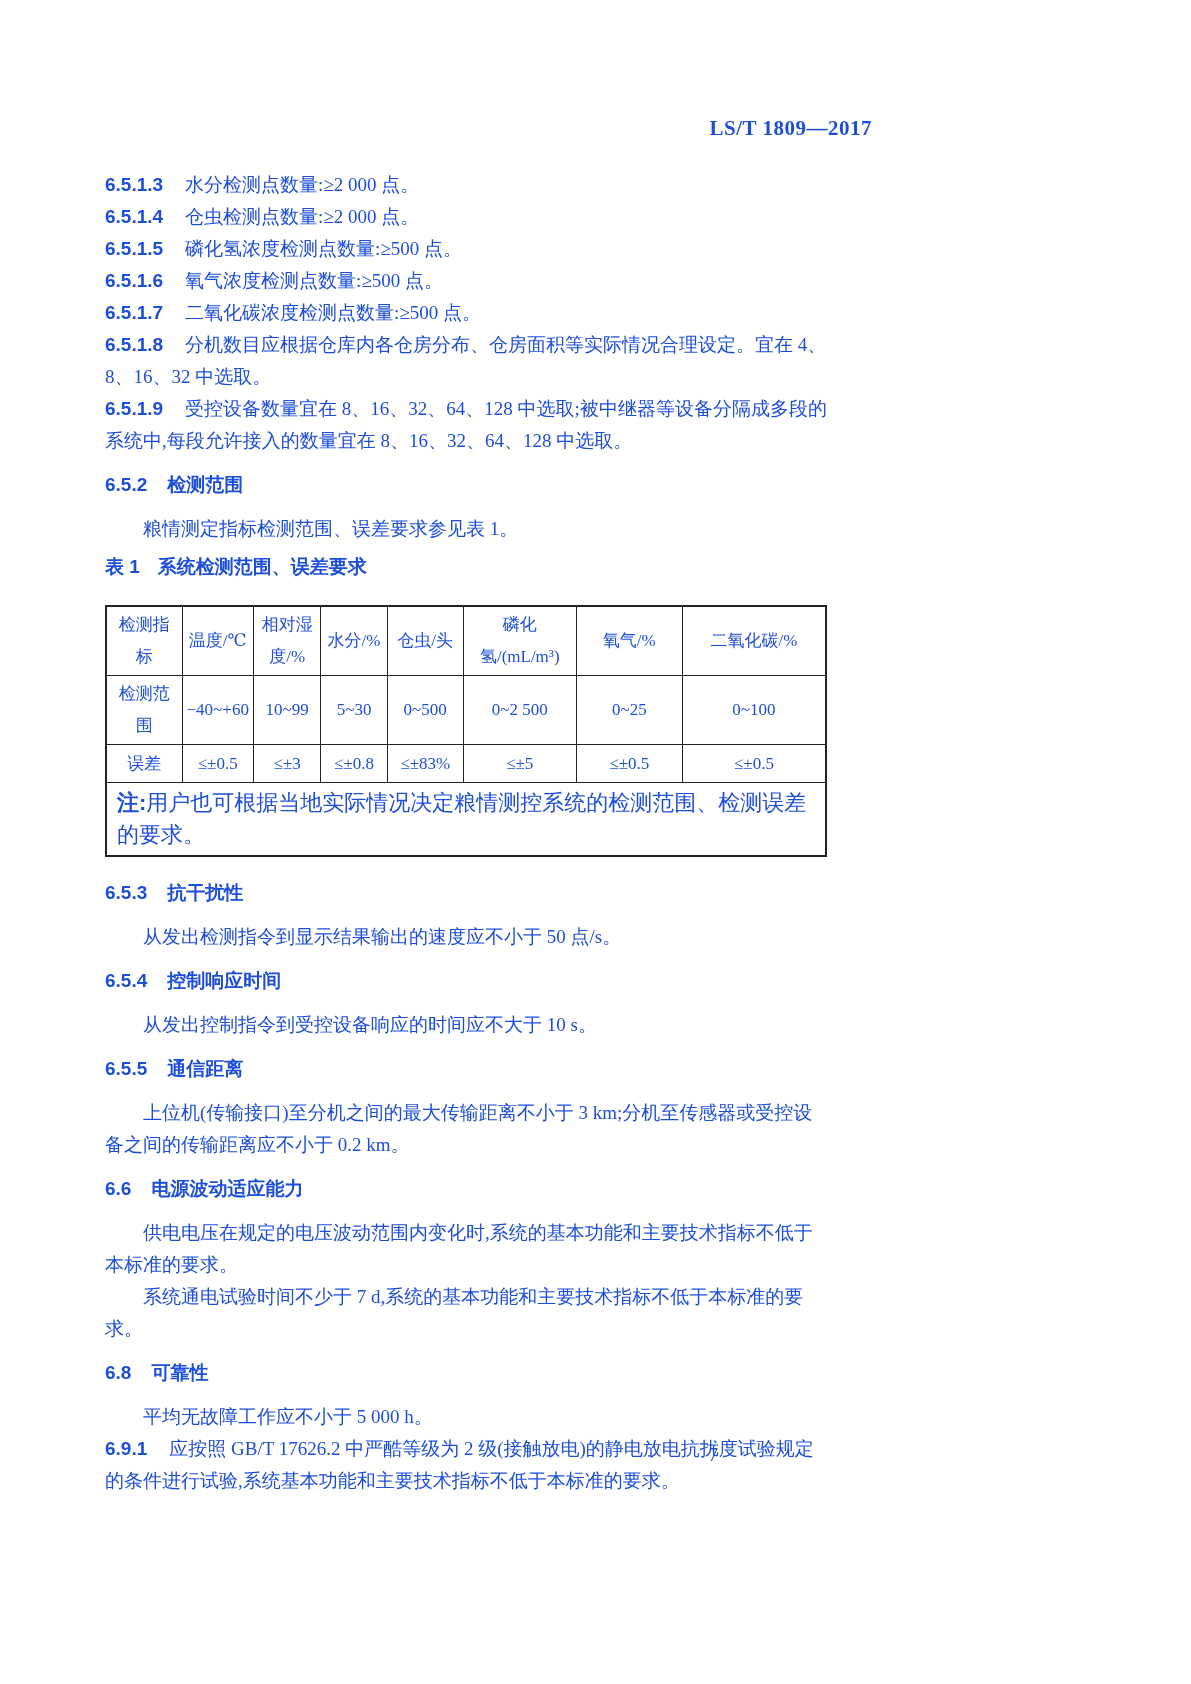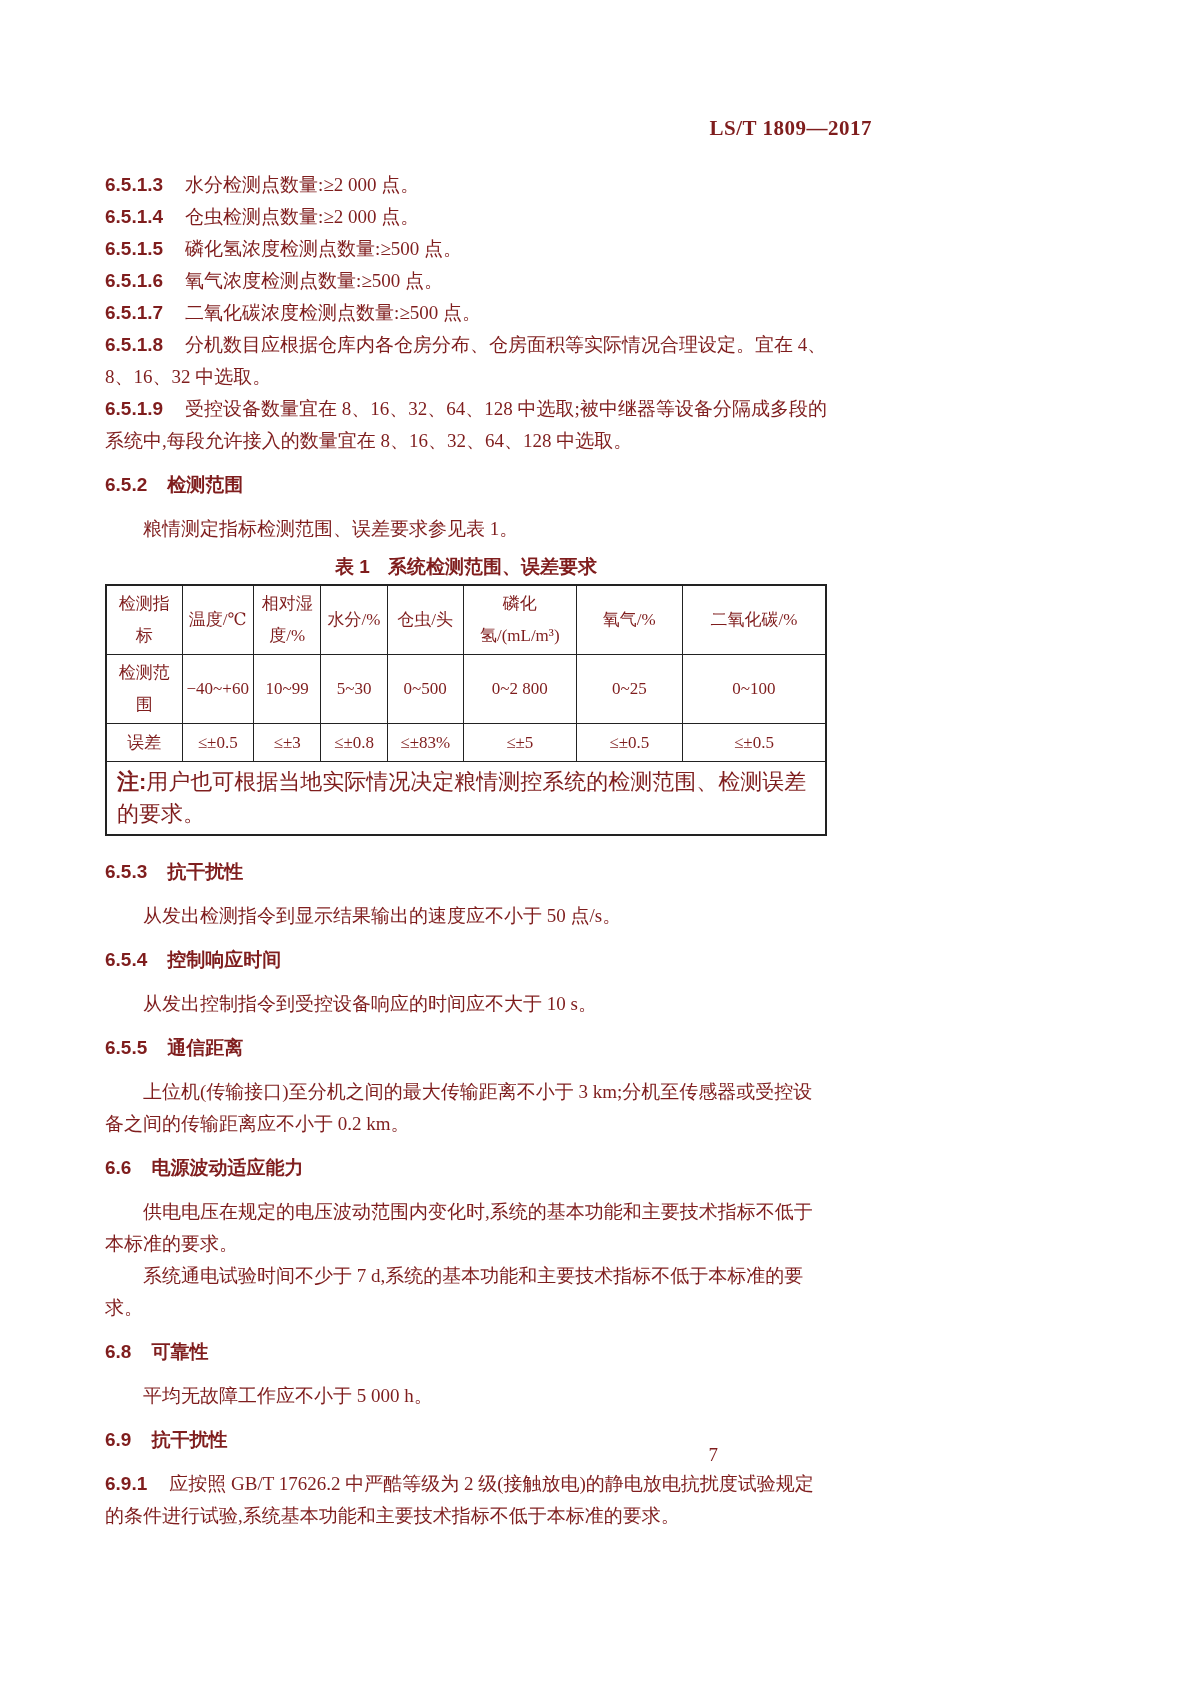--- a/index.html
+++ b/index.html
@@ -2,21 +2,21 @@
 <html><head>
 <meta charset="utf-8">
 <style>
   * { margin: 0; padding: 0; box-sizing: border-box; }
   html, body { background: #ffffff; }
   .page {
     position: relative;
     width: 952px;
     height: 1684px;
     background: #ffffff;
-    color: #7f1d1d;
+    color: #1d4ed8;
     font-family: "Liberation Serif", "DejaVu Serif", serif;
     overflow: hidden;
   }
   .doc-header {
     padding: 116px 80px 0 0;
     text-align: right;
   }
   .std-code {
     font-size: 21px;
     font-weight: 600;
@@ -36,26 +36,26 @@
   .sec-heading {
     font-family: "Liberation Sans", "DejaVu Sans", sans-serif;
     font-size: 19px;
     font-weight: 700;
     line-height: 32px;
     margin: 12px 0;
   }
   .sec-heading .num { margin-right: 20px; }
   .para-indent { text-indent: 2em; margin: 0; }
   .table-caption {
-    text-align: center;
+    text-align: left;
     font-family: "Liberation Sans", "DejaVu Sans", sans-serif;
     font-weight: 700;
     font-size: 19px;
     margin-top: 6px;
-    margin-bottom: 1px;
+    margin-bottom: 22px;
   }
   .table-caption .cap-label { margin-right: 18px; }
   .spec-table {
     width: 100%;
     border-collapse: collapse;
     border: 2px solid #222222;
     font-size: 17px;
     margin-bottom: 20px;
   }
   .spec-table th, .spec-table td {
@@ -131,21 +131,21 @@
           <th>二氧化碳/%</th>
         </tr>
       </thead>
       <tbody>
         <tr>
           <td>检测范围</td>
           <td>−40~+60</td>
           <td>10~99</td>
           <td>5~30</td>
           <td>0~500</td>
-          <td>0~2 800</td>
+          <td>0~2 500</td>
           <td>0~25</td>
           <td>0~100</td>
         </tr>
         <tr>
           <td>误差</td>
           <td>≤±0.5</td>
           <td>≤±3</td>
           <td>≤±0.8</td>
           <td>≤±83%</td>
           <td>≤±5</td>
@@ -168,21 +168,20 @@
     <p class="para-indent">上位机(传输接口)至分机之间的最大传输距离不小于 3 km;分机至传感器或受控设备之间的传输距离应不小于 0.2 km。</p>
 
     <h3 class="sec-heading"><span class="num">6.6</span><span class="ttl">电源波动适应能力</span></h3>
     <p class="para-indent">供电电压在规定的电压波动范围内变化时,系统的基本功能和主要技术指标不低于本标准的要求。</p>
 
     <p class="para-indent">系统通电试验时间不少于 7 d,系统的基本功能和主要技术指标不低于本标准的要求。</p>
 
     <h3 class="sec-heading"><span class="num">6.8</span><span class="ttl">可靠性</span></h3>
     <p class="para-indent">平均无故障工作应不小于 5 000 h。</p>
 
-    <h3 class="sec-heading"><span class="num">6.9</span><span class="ttl">抗干扰性</span></h3>
 
     <p class="clause"><span class="num">6.9.1</span><span class="txt">应按照 GB/T 17626.2 中严酷等级为 2 级(接触放电)的静电放电抗扰度试验规定的条件进行试验,系统基本功能和主要技术指标不低于本标准的要求。</span></p>
 
   </div>
 
   <div class="page-number">7</div>
 
 </div>
 
 </body></html>

